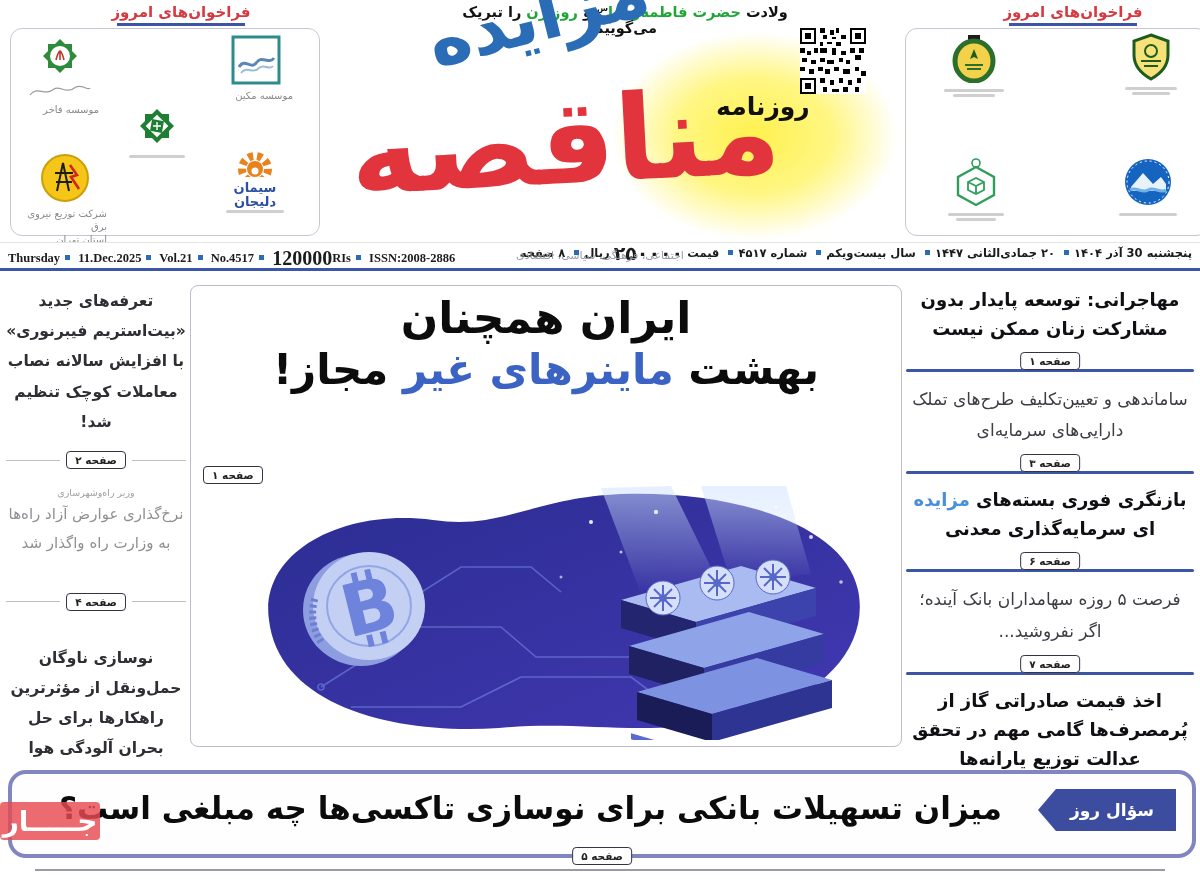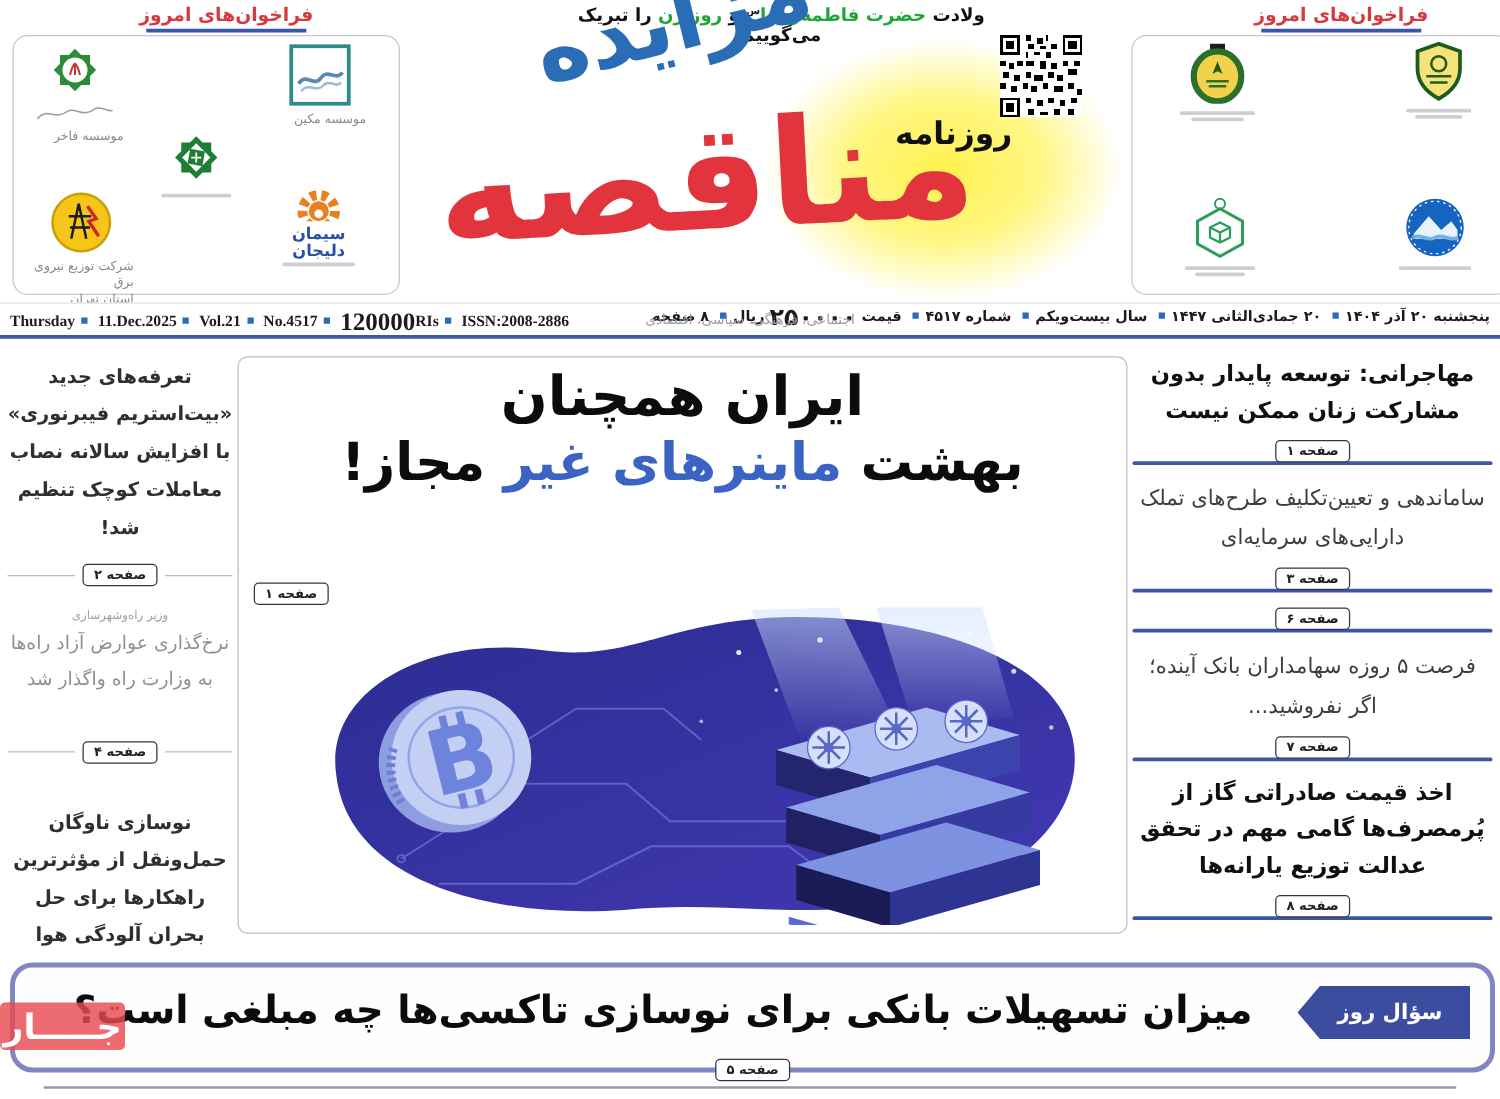--- a/index.html
+++ b/index.html
@@ -255,21 +255,21 @@
       <rect x="25" y="22" width="2" height="2"></rect>
     <rect x="10" y="26" width="2" height="2"></rect>
       <rect x="14" y="27" width="3" height="1"></rect>
       <rect x="19" y="26" width="2" height="2"></rect>
       <rect x="24" y="26" width="2" height="2"></rect>
   </g>
 </svg>
 
 <div class="dateline">
   <div class="dl-fa">
-    <span>پنجشنبه ۲۰ آذر ۱۴۰۴</span><i class="sq"></i>
+    <span>پنجشنبه 30 آذر ۱۴۰۴</span><i class="sq"></i>
     <span>۲۰ جمادی‌الثانی ۱۴۴۷</span><i class="sq"></i>
     <b>سال بیست‌ویکم</b><i class="sq"></i>
     <span>شماره ۴۵۱۷</span><i class="sq"></i>
     <span>قیمت</span>
     <b class="big">۲۵۰۰۰۰</b>
     <span>ریال</span><i class="sq"></i>
     <span>۸ صفحه</span>
   </div>
   <div class="dl-center">اجتماعی، فرهنگی، سیاسی، اقتصادی</div>
   <div class="dl-en">
@@ -403,20 +403,25 @@
     <span class="line"></span>
     <span class="ptag">صفحه ۱</span>
   </div>
 
   <div class="r-light">ساماندهی و تعیین‌تکلیف طرح‌های تملک دارایی‌های سرمایه‌ای</div>
   <div class="r-rule">
     <span class="line"></span>
     <span class="ptag">صفحه ۳</span>
   </div>
 
+  <div class="r-bold">
+    <span>بازنگری فوری بسته‌های</span>
+    <span class="blu">مزایده</span>
+    <span>ای سرمایه‌گذاری معدنی</span>
+  </div>
   <div class="r-rule">
     <span class="line"></span>
     <span class="ptag">صفحه ۶</span>
   </div>
 
   <div class="r-light">فرصت ۵ روزه سهامداران بانک آینده؛ اگر نفروشید...</div>
   <div class="r-rule">
     <span class="line"></span>
     <span class="ptag">صفحه ۷</span>
   </div>

